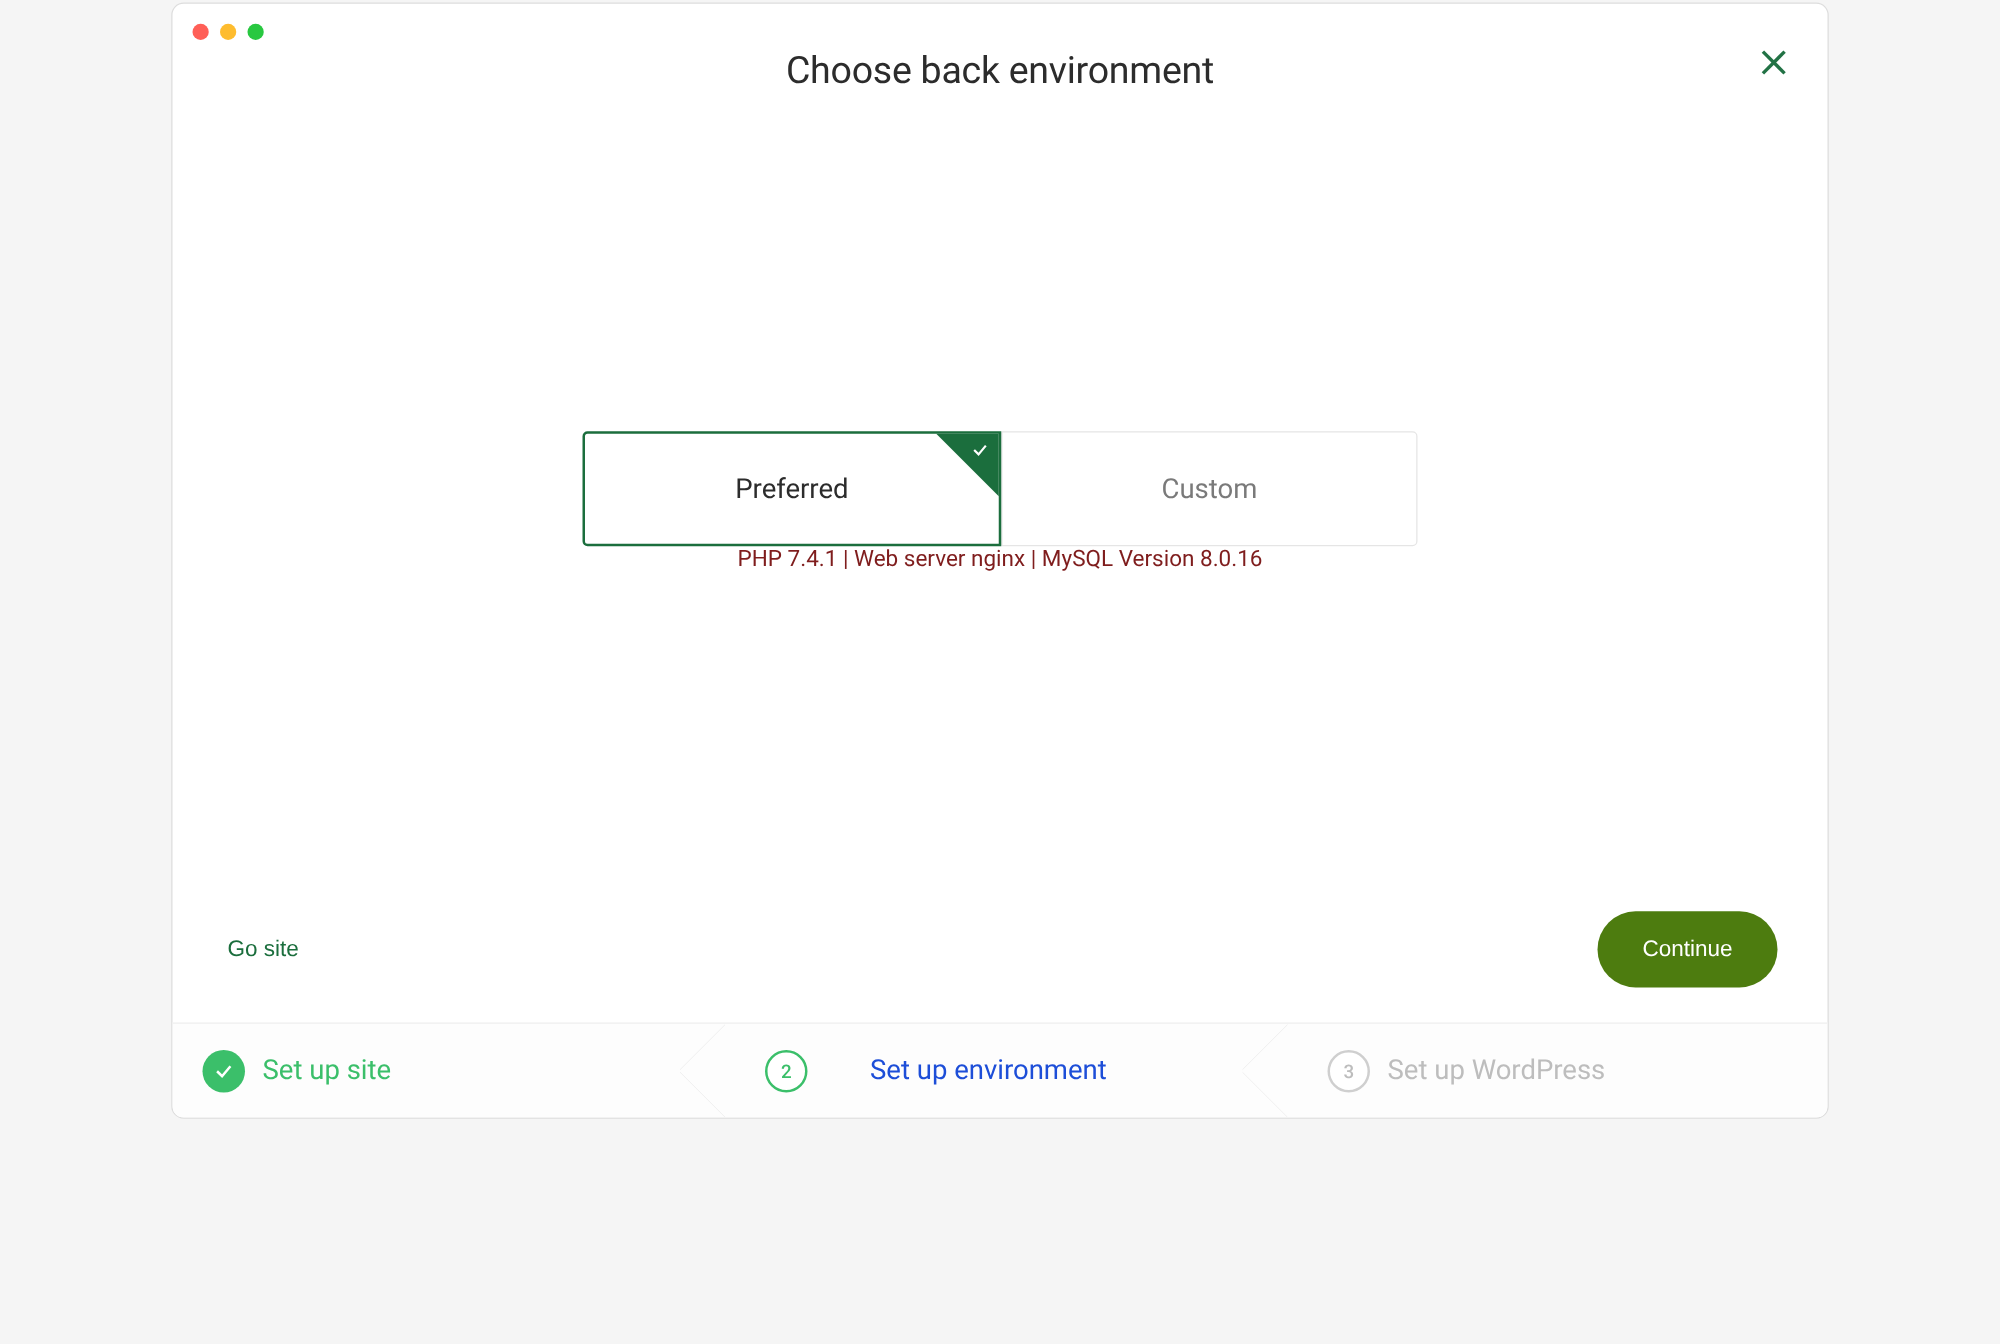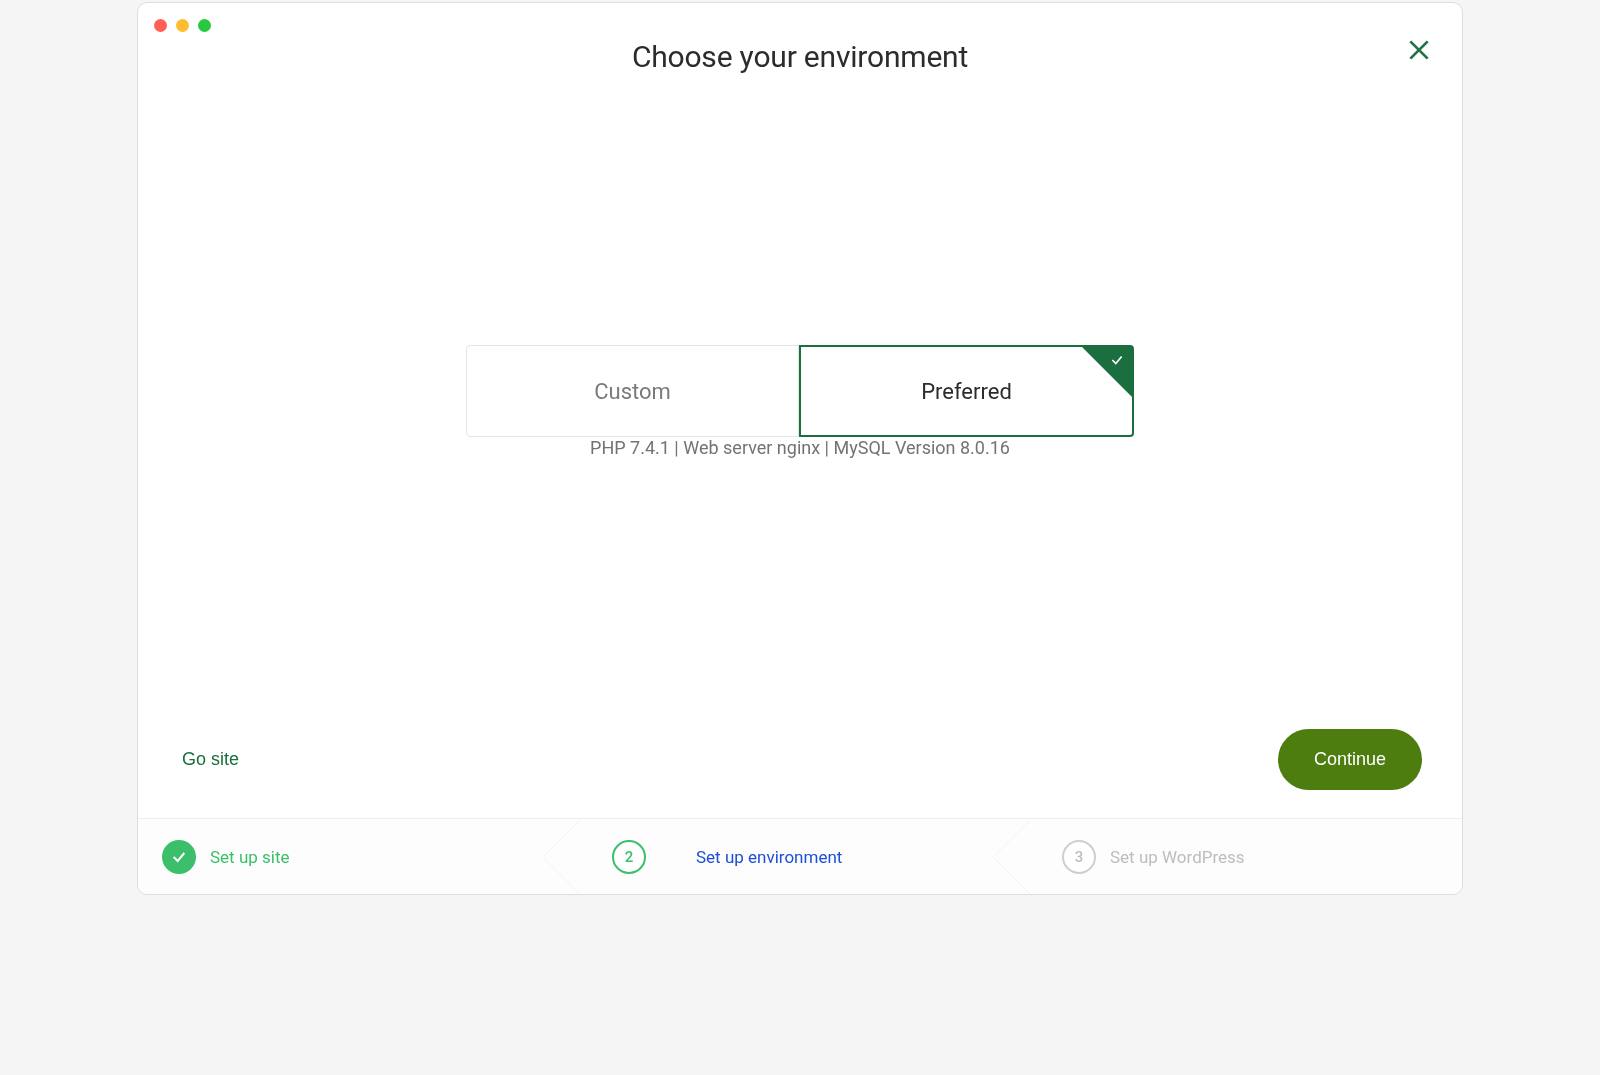--- a/index.html
+++ b/index.html
@@ -105,21 +105,21 @@
     }
     .corner-check-mark {
       position: absolute;
       top: 6px;
       right: 8px;
       color: #fff;
       font-size: 14px;
     }
     .env-summary {
       font-size: 18px;
-      color: #737373;
+      color: #7f1d1d;
     }
     .footer-actions {
       display: flex;
       justify-content: space-between;
       align-items: center;
       padding: 0 40px 28px 44px;
     }
     .go-back {
       color: #1b6e3d;
       font-size: 18px;
@@ -184,21 +184,21 @@
       border: 2px solid #3bbf6a;
       color: #3bbf6a;
       background: #fff;
     }
     .step.upcoming .step-circle {
       border: 2px solid #cfcfcf;
       color: #bdbdbd;
       background: #fff;
     }
     .step-label {
-      font-size: 17px;
+      font-size: 22px;
     }
     .step.done .step-label { color: #3bbf6a; }
     .step.current .step-label { color: #1d4ed8; margin-left: 36px; }
     .step.upcoming .step-label { color: #bdbdbd; }
     .step:first-child { padding-left: 24px; }
   </style>
 </head>
 <body>
 
 <div class="window">
@@ -210,40 +210,40 @@
   </div>
 
   <div class="close-x">
     <svg viewBox="0 0 24 24" width="26" height="26" fill="none" stroke="currentColor" stroke-width="2.5">
       <line x1="4" y1="4" x2="20" y2="20"></line>
       <line x1="20" y1="4" x2="4" y2="20"></line>
     </svg>
   </div>
 
   <div class="header">
-    <h1>Choose your environment</h1>
+    <h1>Choose back environment</h1>
   </div>
 
   <div class="content">
     <div class="option-row">
-
-      <div class="option-card">
-        <span>Custom</span>
-      </div>
 
       <div class="option-card selected">
         <span>Preferred</span>
         <div class="corner-check"></div>
         <div class="corner-check-mark">
           <svg viewBox="0 0 24 24" width="14" height="14" fill="none" stroke="currentColor" stroke-width="3">
             <polyline points="4,12 10,18 20,6"></polyline>
           </svg>
         </div>
       </div>
 
+      <div class="option-card">
+        <span>Custom</span>
+      </div>
+
     </div>
 
     <div class="env-summary">PHP 7.4.1 | Web server nginx | MySQL Version 8.0.16</div>
   </div>
 
   <div class="footer-actions">
     <button class="go-back">Go site</button>
     <button class="continue-btn">Continue</button>
   </div>
 

